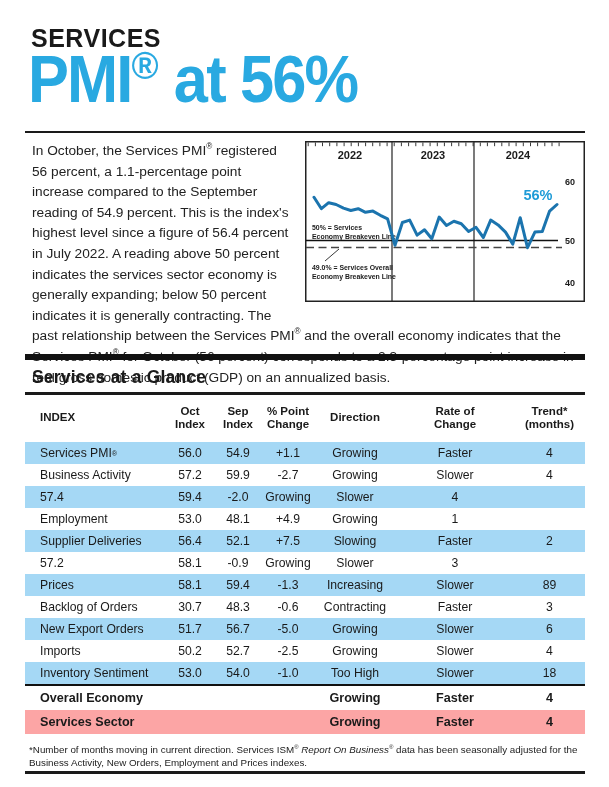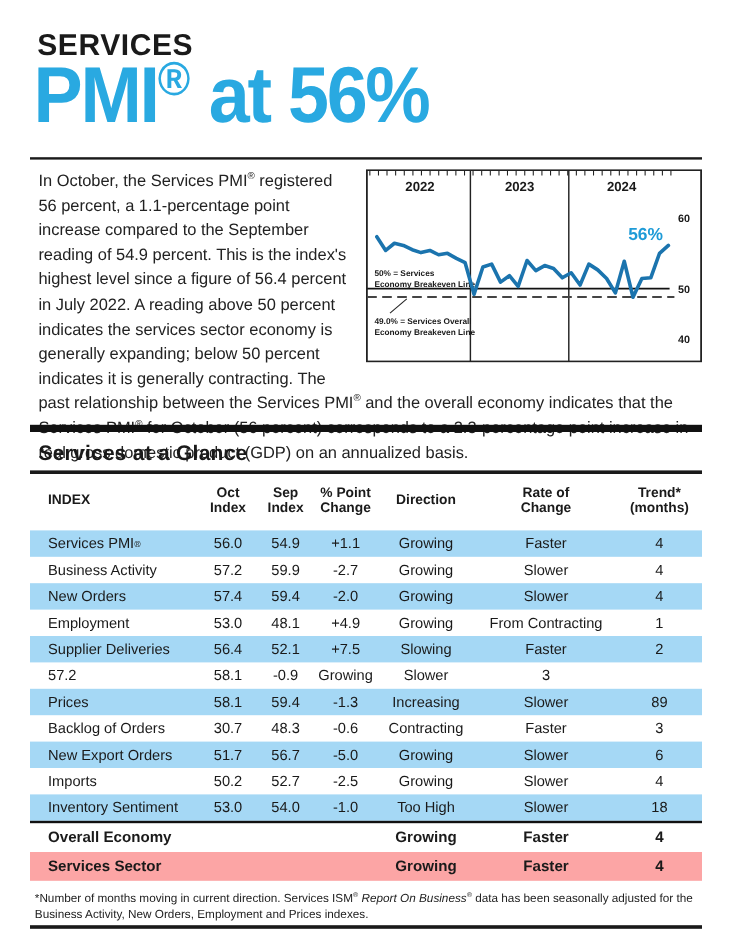--- a/index.html
+++ b/index.html
@@ -148,35 +148,33 @@
         <div class="trow data-row">
           <div class="tcell">Business Activity</div>
           <div class="tcell">57.2</div>
           <div class="tcell">59.9</div>
           <div class="tcell">-2.7</div>
           <div class="tcell">Growing</div>
           <div class="tcell">Slower</div>
           <div class="tcell">4</div>
         </div>
         <div class="trow data-row shaded" style="background: rgb(165, 216, 245);">
-          <div class="tcell">New Orders</div>
           <div class="tcell">57.4</div>
           <div class="tcell">59.4</div>
           <div class="tcell">-2.0</div>
           <div class="tcell">Growing</div>
           <div class="tcell">Slower</div>
           <div class="tcell">4</div>
         </div>
         <div class="trow data-row">
           <div class="tcell">Employment</div>
           <div class="tcell">53.0</div>
           <div class="tcell">48.1</div>
           <div class="tcell">+4.9</div>
           <div class="tcell">Growing</div>
-          <div class="tcell">From Contracting</div>
           <div class="tcell">1</div>
         </div>
         <div class="trow data-row shaded" style="background: rgb(165, 216, 245);">
           <div class="tcell">Supplier Deliveries</div>
           <div class="tcell">56.4</div>
           <div class="tcell">52.1</div>
           <div class="tcell">+7.5</div>
           <div class="tcell">Slowing</div>
           <div class="tcell">Faster</div>
           <div class="tcell">2</div>

